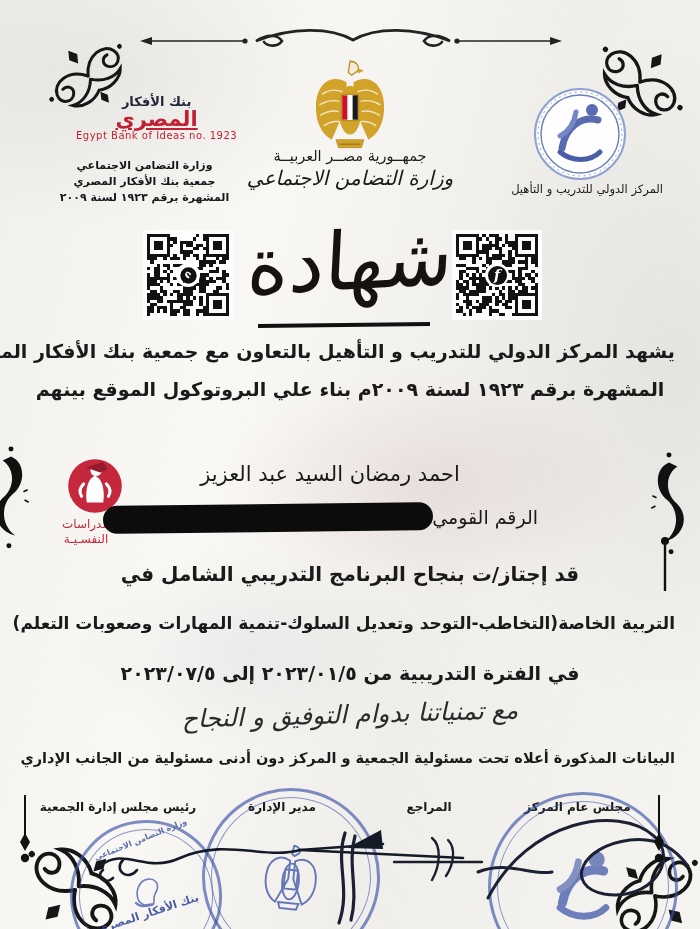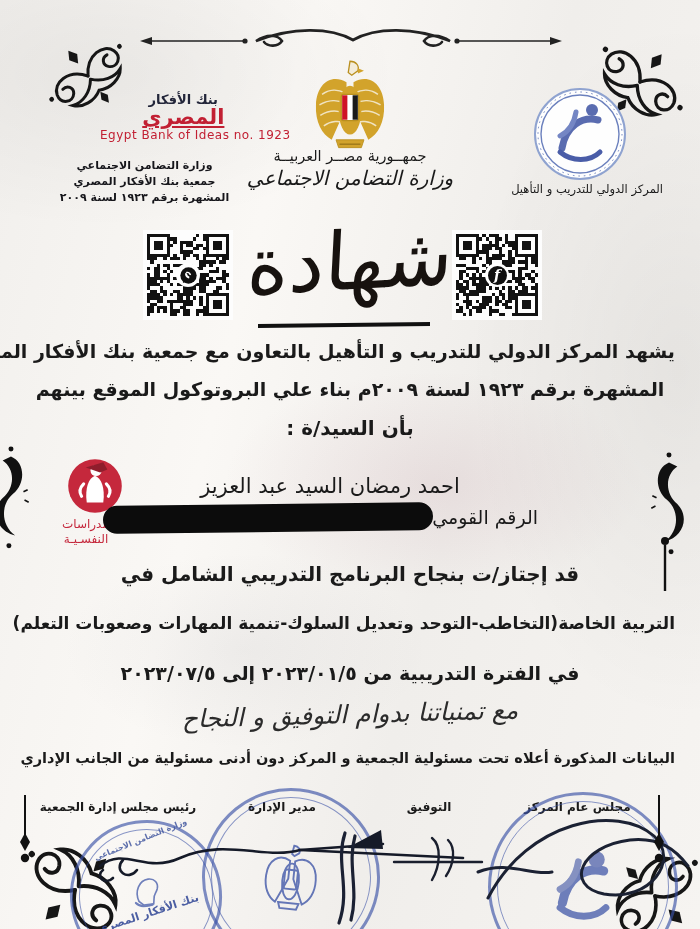--- a/index.html
+++ b/index.html
@@ -32,21 +32,21 @@
   .siglabel{font-weight:700;font-size:12px;white-space:nowrap;}
   
   .stamp{border-radius:50%;border:3px solid rgba(58,82,166,.72);box-sizing:border-box;opacity:.9;}
   .stamp .inner{position:absolute;inset:6px;border:1.6px solid rgba(58,82,166,.65);border-radius:50%;}
   .stamp .cnt{position:absolute;inset:0;display:flex;align-items:center;justify-content:center;flex-direction:column;}
   .ringtxt{position:absolute;font-size:8px;font-weight:700;color:rgba(47,70,150,.85);white-space:nowrap;}
   .bank-inner-t{font-size:11px;font-weight:700;color:rgba(47,70,150,.95);transform:rotate(-10deg);}
   
   .brand1{font-size:13px;font-weight:700;color:#23263a;white-space:nowrap;}
   .brand2{font-size:21px;font-weight:700;color:#c22033;white-space:nowrap;line-height:1;text-decoration:underline;}
-  .tagline{font-size:12px;color:#c22033;white-space:nowrap;letter-spacing:.5px;margin-left:24px;}
+  .tagline{font-size:10px;color:#c22033;white-space:nowrap;letter-spacing:.5px;}
   .subtxt{font-size:11px;font-weight:700;line-height:16px;color:#15151a;}
 </style>
 </head>
 <body>
 
 <div class="page">
 
   <svg class="abs" style="left:38px;top:38px;transform:rotate(-38deg);" width="100" height="76" viewBox="0 0 100 76">
     <g fill="none" stroke="#161616" stroke-width="3" stroke-linecap="round">
       <path d="M50 38 C38 20 18 22 14 34 C11 44 22 50 28 43 C32 38 28 32 22 33"></path>
@@ -1438,47 +1438,46 @@
       </div>
     <div class="qicon">
       <div class="fbdot">f</div>
     </div>
   </div>
   <div class="abs ctr title-word" style="left:245px;top:222px;width:210px;">شهادة</div>
   <div class="abs" style="left:258px;top:323px;width:172px;height:3.5px;background:#111;transform:rotate(-.6deg);"></div>
 
   <div class="abs ctr bodyline" style="top:340px;font-size:19px;">يشهد المركز الدولي للتدريب و التأهيل بالتعاون مع  جمعية بنك الأفكار المصري</div>
   <div class="abs ctr bodyline" style="top:378px;font-size:19px;">المشهرة برقم ١٩٢٣ لسنة ٢٠٠٩م بناء علي البروتوكول الموقع بينهم</div>
-  <div class="abs ctr bodyline" style="top:416px;font-size:20px;">بأن السيد/ة :</div>
 
   <svg class="abs" style="left:62px;top:455px;" width="66" height="62" viewBox="0 0 64 60">
     <circle cx="32" cy="30" r="26" fill="#c5283c"></circle>
     <path d="M24 46 C22 32 26 22 32 20 C38 22 42 32 40 46 Z" fill="#fff"></path>
     <circle cx="33" cy="15" r="5.4" fill="#fff"></circle>
     <path d="M23 12 l17 -5 4 7 -7 3 z" fill="#8f1d2c"></path>
     <path d="M21 28 q-6 6 -2 12" stroke="#fff" stroke-width="3" fill="none" stroke-linecap="round"></path>
     <path d="M43 28 q6 6 2 12" stroke="#fff" stroke-width="3" fill="none" stroke-linecap="round"></path>
   </svg>
   <div class="abs b" style="left:40px;top:517px;width:92px;text-align:center;color:#c5283c;font-size:12px;line-height:15px;">
     <div>للدراسات</div>
     <div>النفسـيـة</div>
   </div>
 
-  <div class="abs ctr b" style="left:120px;top:462px;width:420px;font-size:21px;white-space:nowrap;margin-top:12px;">احمد رمضان السيد عبد العزيز</div>
+  <div class="abs ctr b" style="left:120px;top:462px;width:420px;font-size:21px;white-space:nowrap;">احمد رمضان السيد عبد العزيز</div>
   <div class="abs b" style="left:428px;top:506px;width:110px;font-size:19px;white-space:nowrap;">الرقم القومي</div>
   <div class="abs" style="left:103px;top:504px;width:330px;height:28px;background:#0c0c0c;border-radius:14px;transform:rotate(-.7deg);"></div>
 
   <div class="abs ctr bodyline" style="top:613px;font-size:17px;">التربية الخاصة(التخاطب-التوحد وتعديل السلوك-تنمية المهارات وصعوبات التعلم)</div>
   <div class="abs ctr bodyline" style="top:562px;font-size:20px;">قد إجتاز/ت بنجاح البرنامج التدريبي الشامل في</div>
   <div class="abs ctr bodyline" style="top:662px;font-size:19px;">في الفترة التدريبية من ٢٠٢٣/٠١/٥ إلى ٢٠٢٣/٠٧/٥</div>
   <div class="abs ctr wish" style="left:25px;top:700px;width:650px;">مع تمنياتنا بدوام التوفيق و النجاح</div>
   <div class="abs ctr bodyline" style="top:750px;font-size:14.5px;">البيانات المذكورة أعلاه تحت مسئولية الجمعية و المركز دون أدنى مسئولية من الجانب الإداري</div>
 
   <div class="abs ctr siglabel" style="left:505px;top:800px;width:145px;">مجلس عام المركز</div>
-  <div class="abs ctr siglabel" style="left:388px;top:800px;width:82px;">التوفيق</div>
+  <div class="abs ctr siglabel" style="left:388px;top:800px;width:82px;">المراجع</div>
   <div class="abs ctr siglabel" style="left:226px;top:800px;width:112px;">مدير الإدارة</div>
   <div class="abs ctr siglabel" style="left:24px;top:800px;width:188px;">رئيس مجلس إدارة الجمعية</div>
 
   <div class="stamp abs" style="left:70px;top:820px;width:152px;height:152px;transform:rotate(-8deg);">
     <div class="inner"></div>
     <div class="ringtxt" style="left:26px;top:12px;transform:rotate(-14deg);">وزارة التضامن الاجتماعي</div>
     <div class="cnt">
       <svg width="34" height="34" viewBox="0 0 56 62" style="opacity:.8;">
         <path d="M14 50 C8 30 20 12 36 12 C48 12 54 22 50 32 C47 39 42 42 42 48 L40 58 L22 58 Z" fill="none" stroke="#3a52a6" stroke-width="3"></path>
         <path d="M8 52 C14 60 28 63 38 59" stroke="#3a52a6" stroke-width="4" fill="none" stroke-linecap="round"></path>

